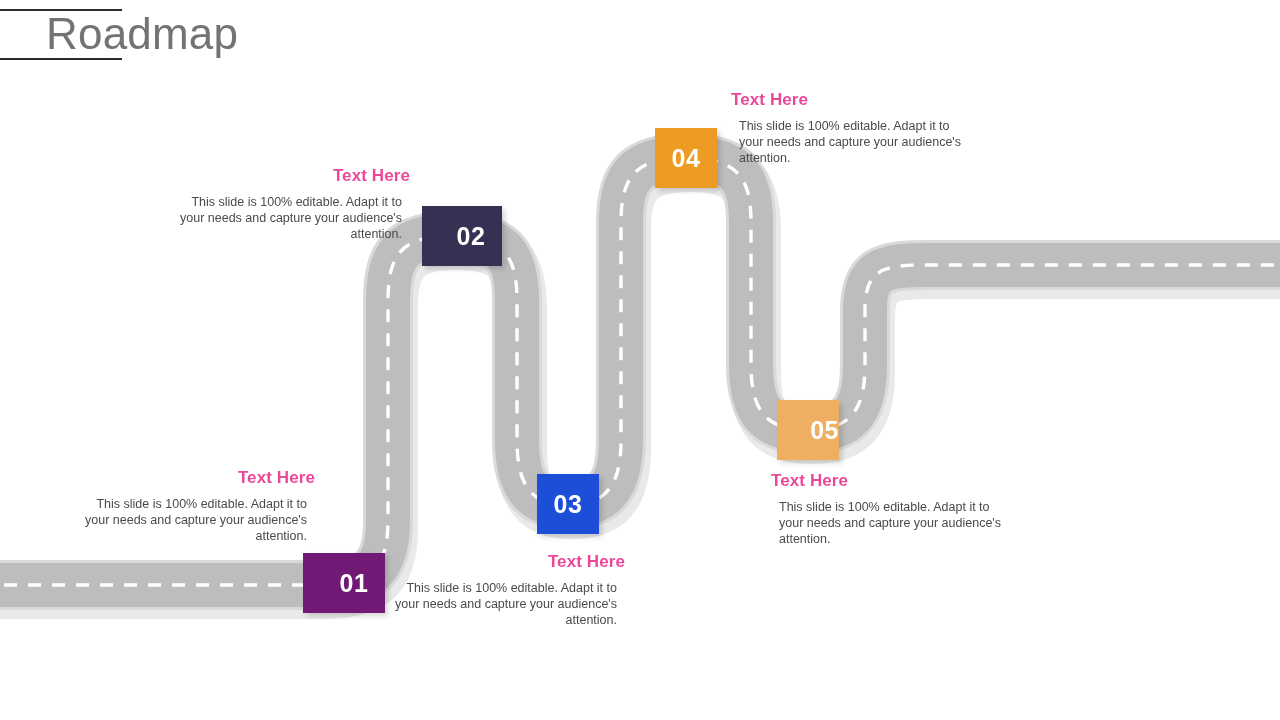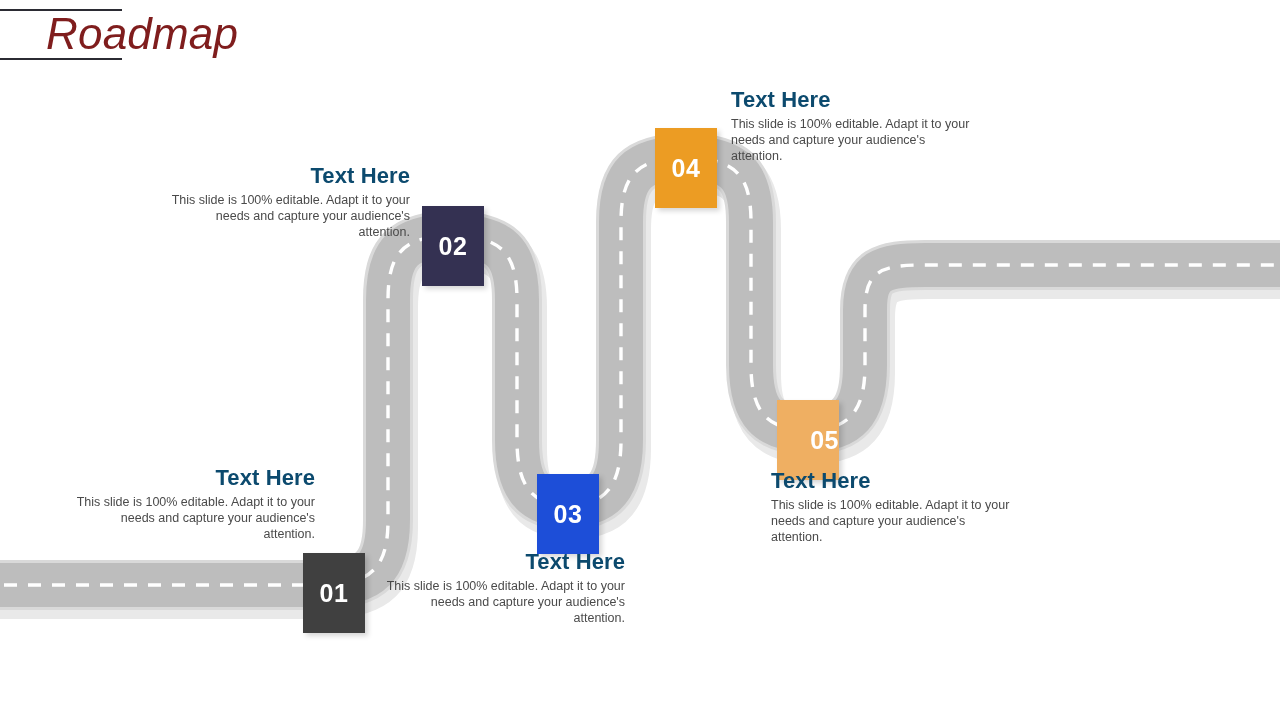--- a/index.html
+++ b/index.html
@@ -33,68 +33,67 @@
   }
   .title-rule.top  { top: 9px; }
   .title-rule.bot  { top: 58px; }
   #page-title {
     position: absolute;
     left: 46px;
     top: 9px;
     font-size: 44px;
     line-height: 50px;
     font-weight: 400;
-    color: #7f1d1d;
+    color: #737373;
     letter-spacing: 0.2px;
     white-space: nowrap;
-    font-style: italic;
   }
 
   
   #road-svg {
     position: absolute;
     left: 0;
     top: 0;
     width: 1280px;
     height: 720px;
   }
 
   
   .step-badge {
     position: absolute;
     width: 62px;
-    height: 80px;
+    height: 60px;
     display: flex;
     align-items: center;
     justify-content: center;
     color: #ffffff;
     font-size: 25px;
     font-weight: bold;
     letter-spacing: 0.5px;
     box-shadow: 3px 3px 5px rgba(0,0,0,0.16);
   }
 
   
   .step-text {
     position: absolute;
     width: 240px;
   }
   .step-heading {
-    font-size: 22px;
+    font-size: 17px;
     font-weight: bold;
-    color: #0c4a6e;
+    color: #ec4899;
     margin: 0 0 6px 0;
     line-height: 20px;
     letter-spacing: 0.1px;
   }
   .step-body {
     font-size: 12.5px;
     line-height: 16px;
     color: #4a4a4a;
-    margin: 0;
+    margin: 8px;
   }
   .align-right { text-align: right; }
   .align-left  { text-align: left; }
 </style>
 </head>
 <body>
 
 <svg id="road-svg" viewBox="0 0 1280 720">
   <defs>
 
@@ -130,29 +129,29 @@
 <div id="title-block">
   <div class="title-rule top"></div>
   <div class="title-rule bot"></div>
   <div id="page-title">Roadmap</div>
 </div>
 
 <div class="step-text align-right" style="left:75px; top:468px;">
   <p class="step-heading">Text Here</p>
   <p class="step-body">This slide is 100% editable. Adapt it to your needs and capture your audience's attention.</p>
 </div>
-<div class="step-badge" style="left:303px; top:553px; background:#404040;">
+<div class="step-badge" style="left:303px; top:553px; background:#701a75;padding-left:20px;">
   <span>01</span>
 </div>
 
 <div class="step-text align-right" style="left:170px; top:166px;">
   <p class="step-heading">Text Here</p>
   <p class="step-body">This slide is 100% editable. Adapt it to your needs and capture your audience's attention.</p>
 </div>
-<div class="step-badge" style="left:422px; top:206px; background:#343152;">
+<div class="step-badge" style="left:422px; top:206px; background:#343152;padding-left:18px;">
   <span>02</span>
 </div>
 
 <div class="step-badge" style="left:537px; top:474px; background:#1d4ed8;">
   <span>03</span>
 </div>
 <div class="step-text align-right" style="left:385px; top:552px;">
   <p class="step-heading">Text Here</p>
   <p class="step-body">This slide is 100% editable. Adapt it to your needs and capture your audience's attention.</p>
 </div>

